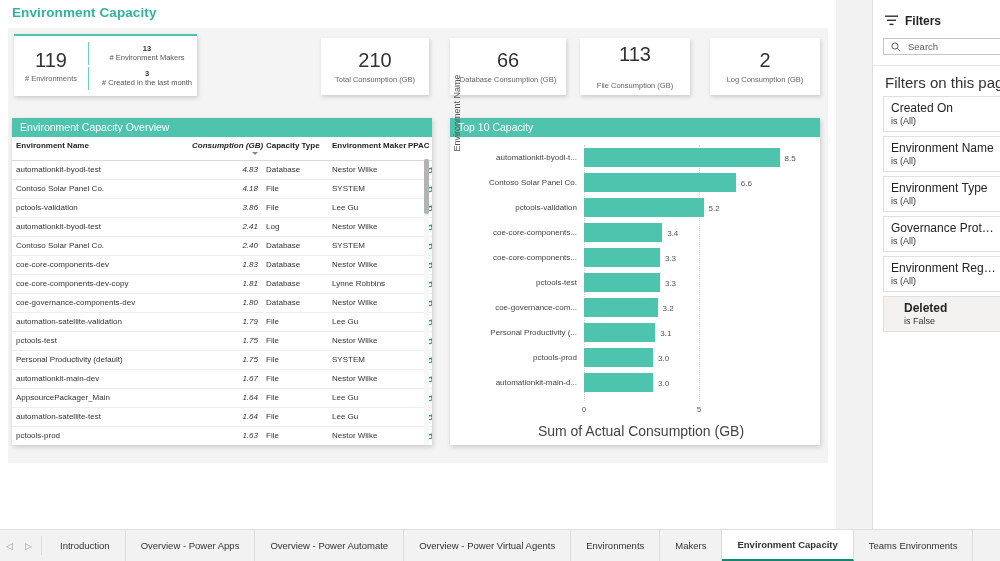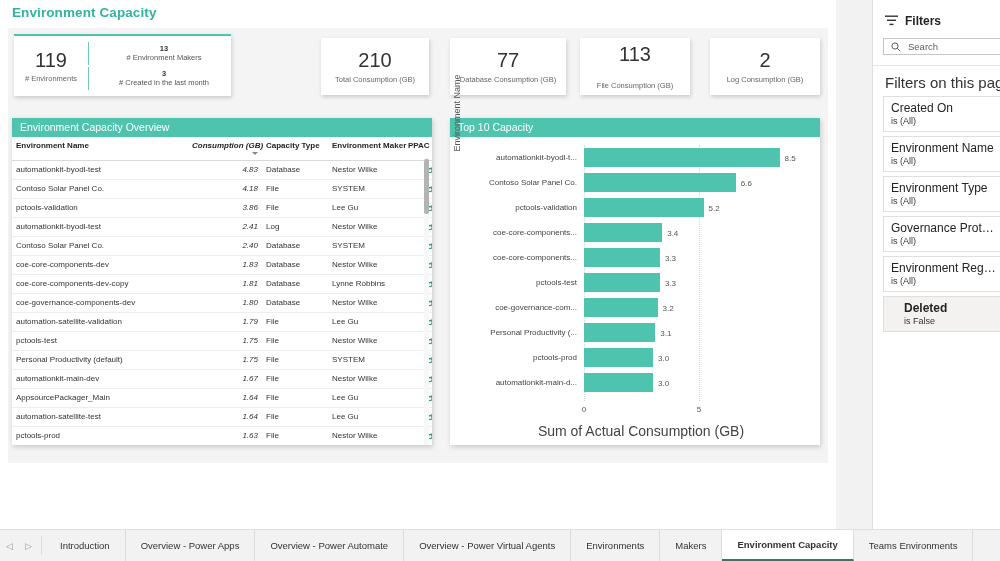--- a/index.html
+++ b/index.html
@@ -31,21 +31,21 @@
   
   .kpi {
     position: absolute; background: #fff;
     box-shadow: 1px 2px 4px rgba(0,0,0,.17);
   }
   .kpi-single { display: flex; flex-direction: column; align-items: center; justify-content: center; }
   .kpi-value { font-size: 20px; color: #333; font-weight: 400; line-height: 1.15; }
   .kpi-label { font-size: 7.5px; color: #666; margin-top: 3px; }
 
   #multirow-card {
-    left: 14px; top: 34px; width: 217px; height: 62px;
+    left: 14px; top: 34px; width: 183px; height: 62px;
     border-top: 2.5px solid #4ec3ad;
     display: flex; align-items: stretch;
   }
   #mrc-left {
     width: 74px; display: flex; flex-direction: column;
     align-items: center; justify-content: center;
   }
   #mrc-big { font-size: 20px; color: #333; line-height: 1; }
   #mrc-big-label { font-size: 7.5px; color: #666; margin-top: 4px; }
   #mrc-right { flex: 1; display: flex; flex-direction: column; justify-content: center; text-align: center; }
@@ -239,21 +239,21 @@
           <div class="mrc-sub-lab"># Created in the last month</div>
         </div>
       </div>
     </div>
 
     <div class="kpi kpi-single" id="card-total">
       <div class="kpi-value">210</div>
       <div class="kpi-label">Total Consumption (GB)</div>
     </div>
     <div class="kpi kpi-single" id="card-db">
-      <div class="kpi-value">77</div>
+      <div class="kpi-value">66</div>
       <div class="kpi-label">Database Consumption (GB)</div>
     </div>
     <div class="kpi kpi-single" id="card-file">
       <div class="kpi-value">113</div>
       <div class="kpi-label">File Consumption (GB)</div>
     </div>
     <div class="kpi kpi-single" id="card-log">
       <div class="kpi-value">2</div>
       <div class="kpi-label">Log Consumption (GB)</div>
     </div>

